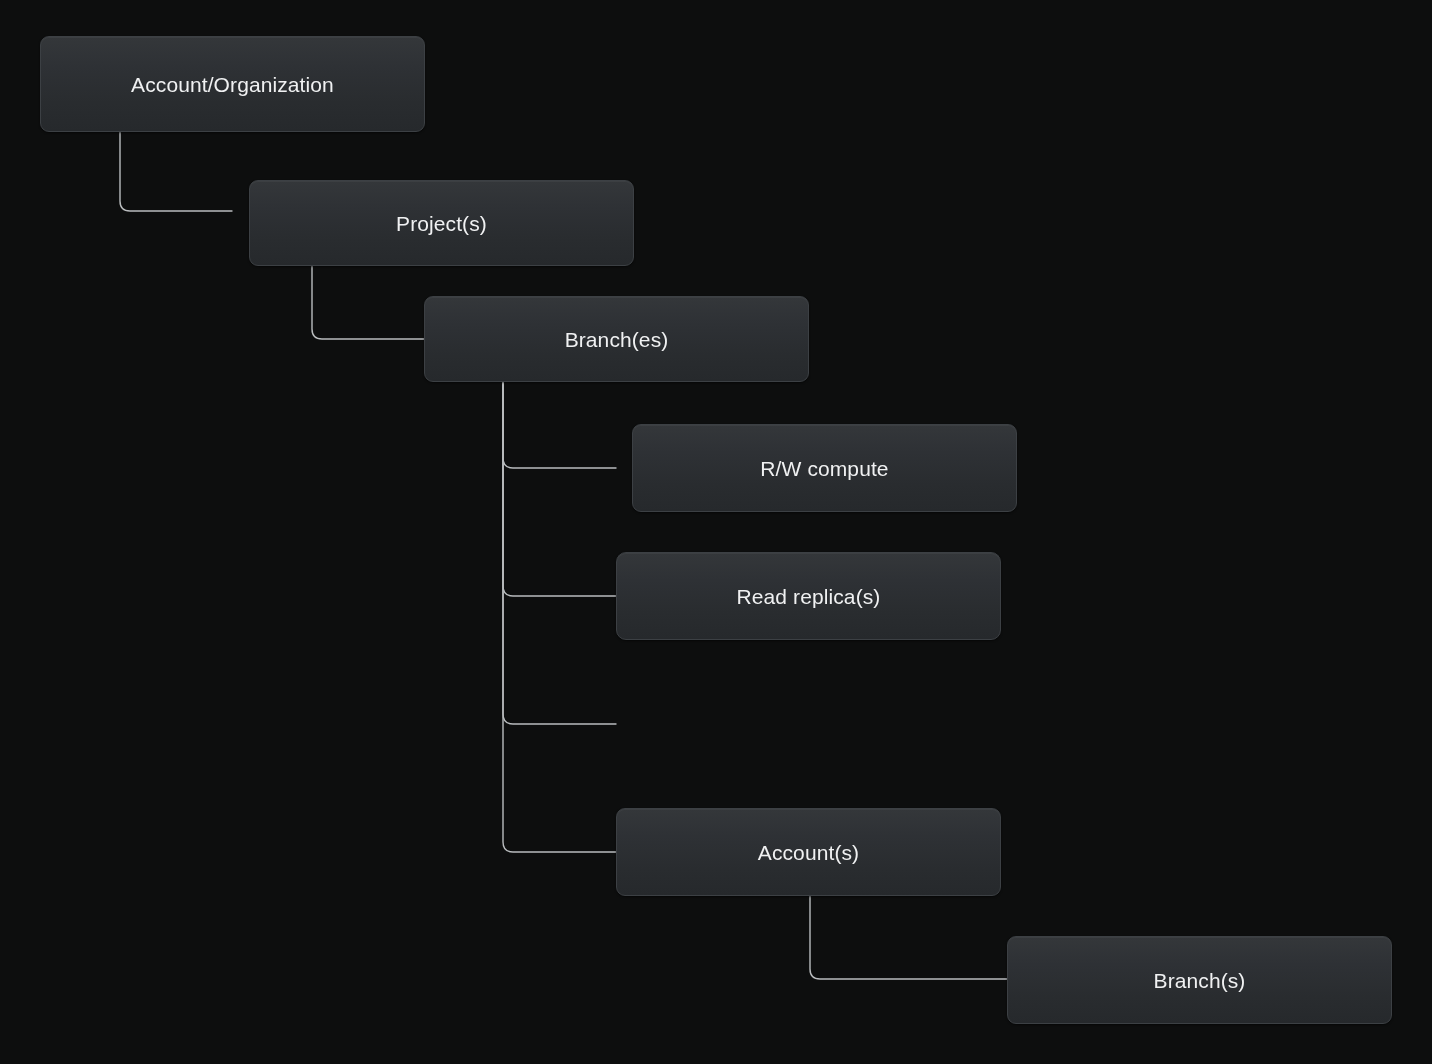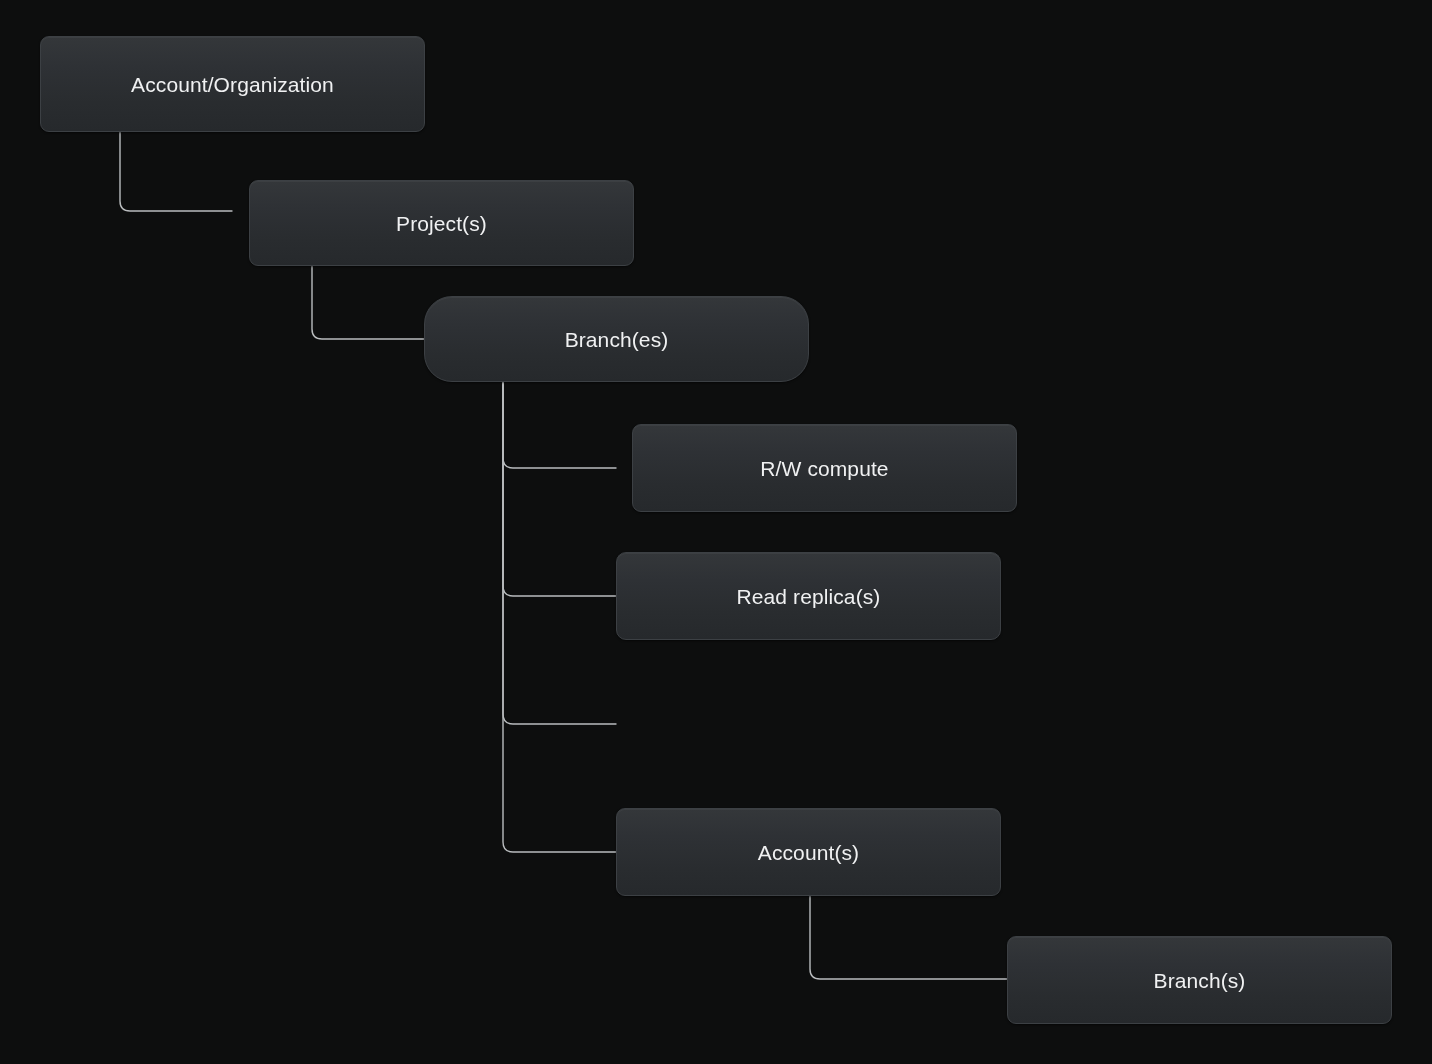--- a/index.html
+++ b/index.html
@@ -66,21 +66,21 @@
   </svg>
 
   <div class="node" style="left:40px;  top:36px;  width:385px; height:96px;">
     <span class="node-label">Account/Organization</span>
   </div>
 
   <div class="node" style="left:249px; top:168px; width:385px; height:86px;margin-top:12px;">
     <span class="node-label">Project(s)</span>
   </div>
 
-  <div class="node" style="left:424px; top:296px; width:385px; height:86px;border-radius:28px;">
+  <div class="node" style="left:424px; top:296px; width:385px; height:86px;">
     <span class="node-label">Branch(es)</span>
   </div>
 
   <div class="node" style="left:632px; top:424px; width:385px; height:88px;">
     <span class="node-label">R/W compute</span>
   </div>
 
   <div class="node" style="left:616px; top:552px; width:385px; height:88px;border-radius:10px;">
     <span class="node-label">Read replica(s)</span>
   </div>

